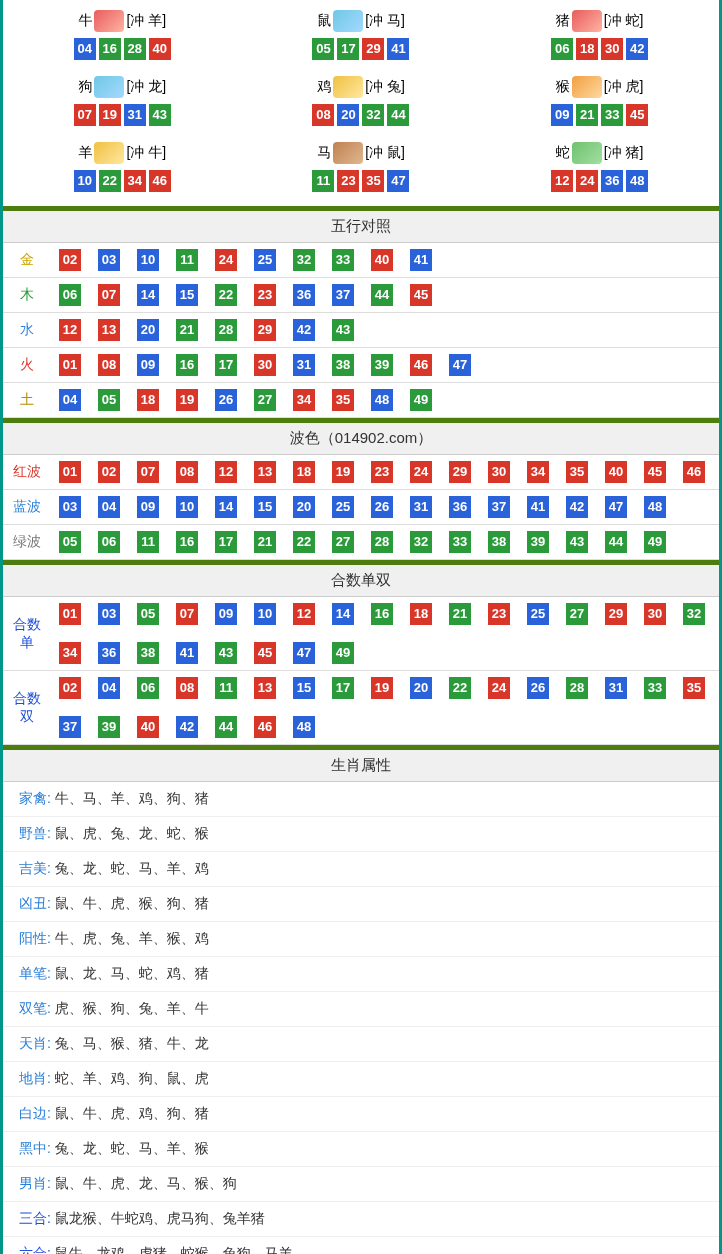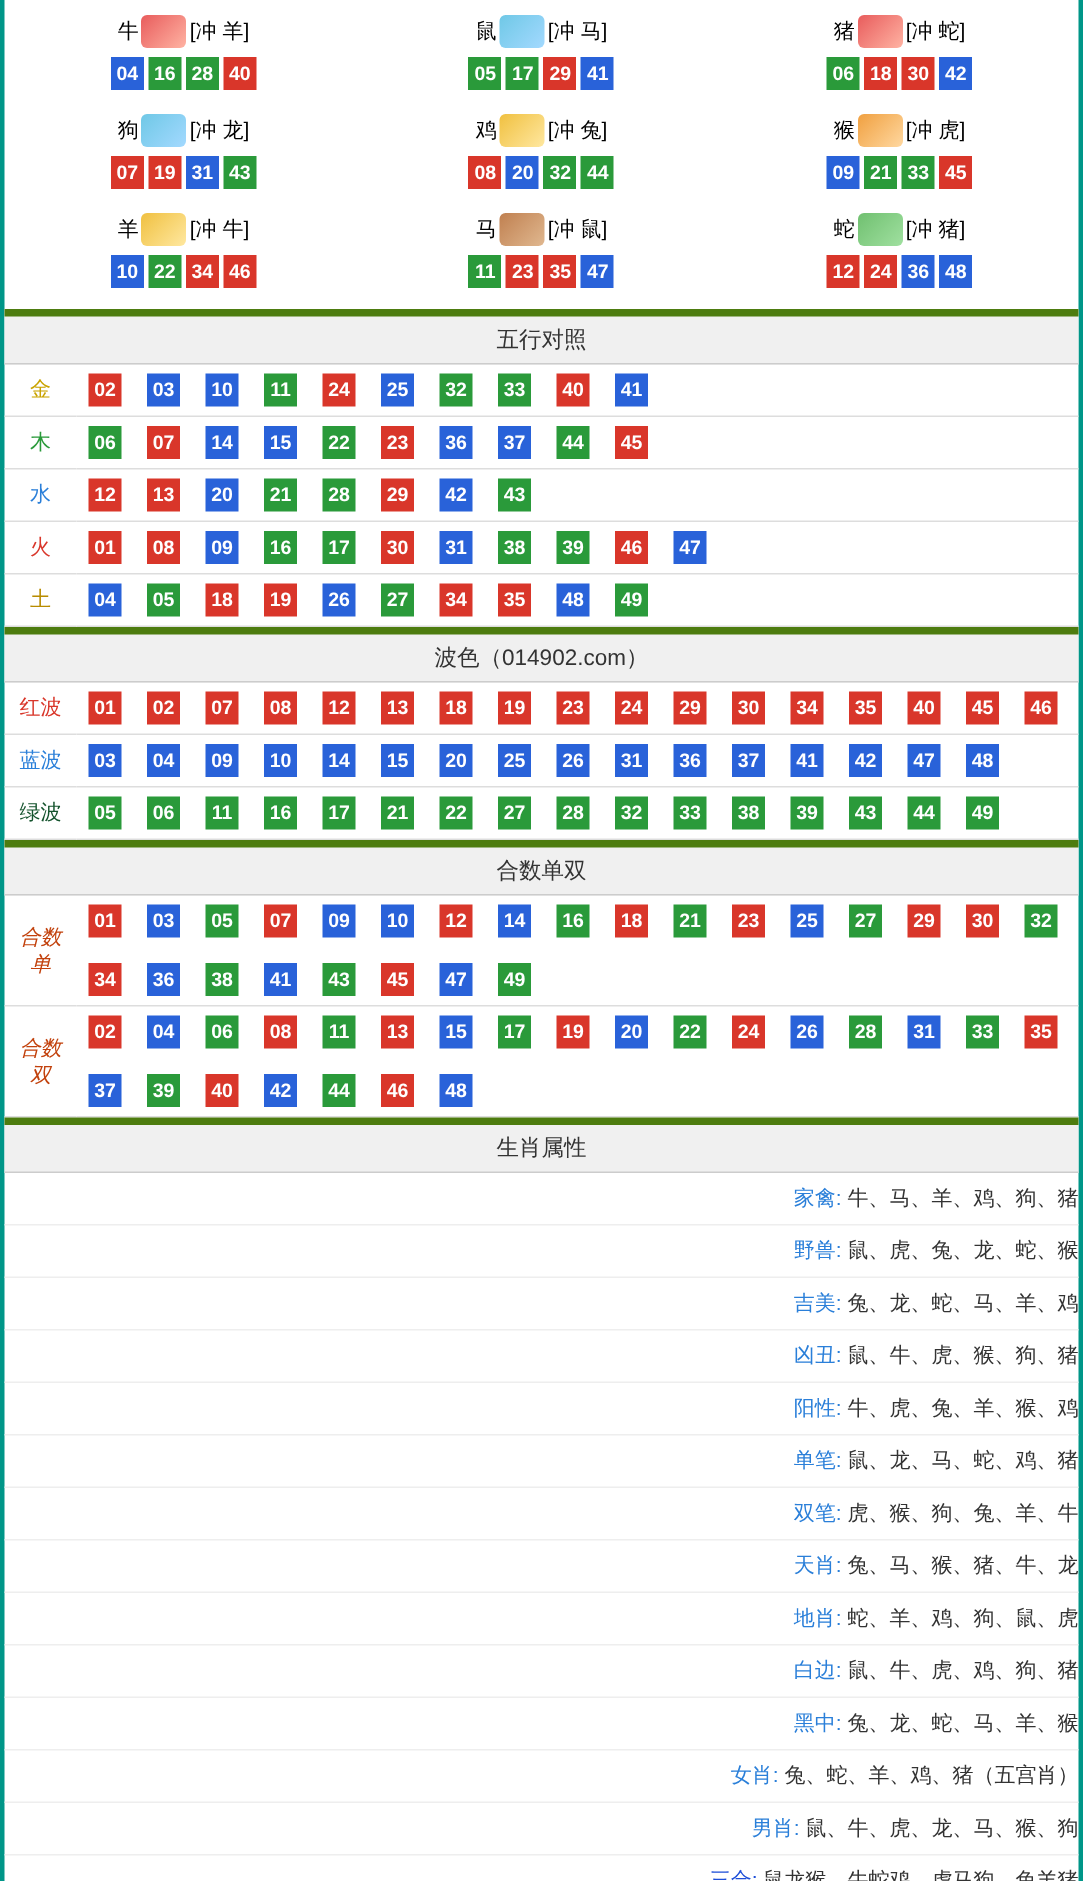--- a/index.html
+++ b/index.html
@@ -28,25 +28,25 @@
 .tbl { width: 100%; border-collapse: collapse; }
 .tbl td { border-bottom: 1px solid #ddd; padding: 6px 8px; vertical-align: middle; }
 .tbl td.label { width: 48px; text-align: center; font-size: 14px; }
 .lbl-gold { color: #c9a300; }
 .lbl-wood { color: #2a9a3a; }
 .lbl-water { color: #2a7fd9; }
 .lbl-fire { color: #d9362a; }
 .lbl-earth { color: #b88c00; }
 .lbl-redw { color: #d9362a; }
 .lbl-bluew { color: #2a7fd9; }
-.lbl-greenw { color: #14532d; }
-.lbl-blue2 { color: #c2410c; font-style: italic; }
+.lbl-greenw { color: #737373; }
+.lbl-blue2 { color: #1d4ed8; }
 .num-row { display: flex; flex-wrap: wrap; gap: 17px; }
 
-.attr-row { text-align: right; padding: 8px 0; border-bottom: 1px solid #eee; }
+.attr-row { text-align: left; padding: 8px 16px; border-bottom: 1px solid #eee; }
 .attr-row .k { color: #2a7fd9; }
 .attr-row .v { color: #333; }
 .attr-row .k-green { color: #1d4ed8; }
 </style>
 </head>
 <body>
 <div class="container">
 
 <div class="zodiac-grid" id="zodiac-grid">
       <div class="zodiac-cell">
@@ -409,19 +409,18 @@
       <div class="attr-row"><span class="k">野兽:</span><span class="v"> 鼠、虎、兔、龙、蛇、猴</span></div>
       <div class="attr-row"><span class="k">吉美:</span><span class="v"> 兔、龙、蛇、马、羊、鸡</span></div>
       <div class="attr-row"><span class="k">凶丑:</span><span class="v"> 鼠、牛、虎、猴、狗、猪</span></div>
       <div class="attr-row"><span class="k">阳性:</span><span class="v"> 牛、虎、兔、羊、猴、鸡</span></div>
       <div class="attr-row"><span class="k">单笔:</span><span class="v"> 鼠、龙、马、蛇、鸡、猪</span></div>
       <div class="attr-row"><span class="k">双笔:</span><span class="v"> 虎、猴、狗、兔、羊、牛</span></div>
       <div class="attr-row"><span class="k">天肖:</span><span class="v"> 兔、马、猴、猪、牛、龙</span></div>
       <div class="attr-row"><span class="k">地肖:</span><span class="v"> 蛇、羊、鸡、狗、鼠、虎</span></div>
       <div class="attr-row"><span class="k">白边:</span><span class="v"> 鼠、牛、虎、鸡、狗、猪</span></div>
       <div class="attr-row"><span class="k">黑中:</span><span class="v"> 兔、龙、蛇、马、羊、猴</span></div>
-      <div class="attr-row"><span class="k">女肖:</span><span class="v"> 兔、蛇、羊、鸡、猪（五宫肖）</span></div>
       <div class="attr-row"><span class="k">男肖:</span><span class="v"> 鼠、牛、虎、龙、马、猴、狗</span></div>
       <div class="attr-row"><span class="k-green">三合:</span><span class="v"> 鼠龙猴、牛蛇鸡、虎马狗、兔羊猪</span></div>
       <div class="attr-row"><span class="k-green">六合:</span><span class="v"> 鼠牛、龙鸡、虎猪、蛇猴、兔狗、马羊</span></div>
     </div>
 
 </div>
 
 </body></html>

